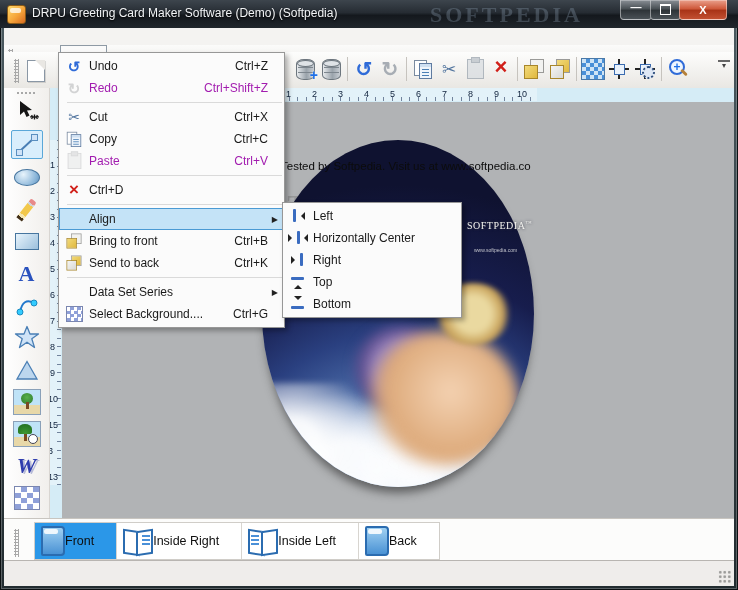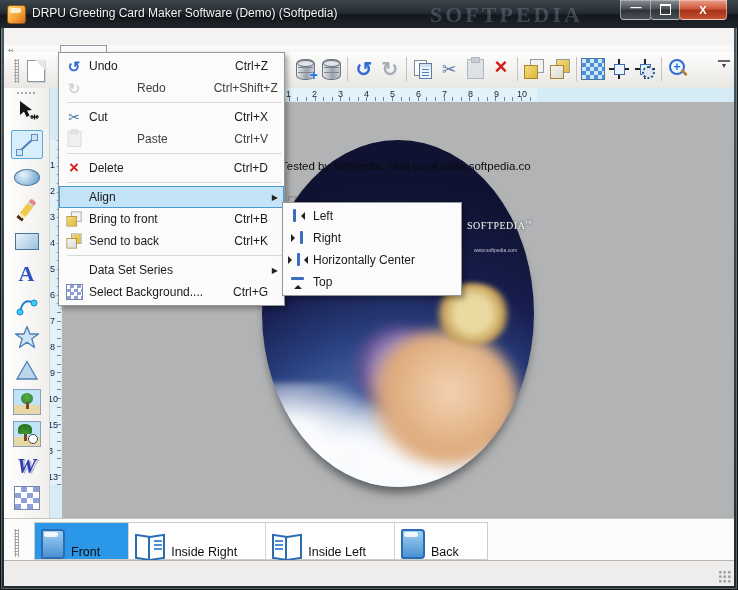--- a/index.html
+++ b/index.html
@@ -118,21 +118,21 @@
   .handle-sq{width:5px;height:5px;background:#111;}
   
   .popup{position:absolute;background:#fbfbfb;border:1px solid #979797;box-shadow:3px 3px 5px rgba(0,0,0,.3);z-index:50;padding:2px 0;}
   #edit-menu{left:58px;top:52px;width:225px;}
   #align-menu{left:282px;top:202px;width:178px;}
   .mi{height:22px;display:flex;align-items:center;position:relative;}
   .mi .mico{width:30px;display:flex;align-items:center;justify-content:center;flex:none;}
   .mi .mlabel{font-size:12px;color:#1a1a1a;flex:1;}
   .mi .msc{font-size:12px;color:#1a1a1a;margin-right:16px;}
   .mi .marrow{position:absolute;right:6px;font-size:8px;color:#222;}
-  .mi.disabled .mlabel,.mi.disabled .msc{color:#404040;margin-left:48px;}
+  .mi.disabled .mlabel,.mi.disabled .msc{color:#a21caf;}
   .mi.disabled .mico{opacity:.5;filter:grayscale(.8);}
   .mi.highlighted{background:#c4e3f7;box-shadow:inset 0 0 0 1px #4a9ad4;}
   .msep{height:1px;background:#dadada;margin:3px 2px 3px 8px;}
   .m-undo{color:#2f6bd8;font-size:15px;font-weight:bold;line-height:1;}
   .m-redo{color:#a7adb4;font-size:15px;font-weight:bold;line-height:1;}
   .m-cut{color:#51749e;font-size:14px;line-height:1;}
   .m-del{color:#d1201a;font-size:17px;font-weight:bold;line-height:1;margin-top:-2px;}
   .mini-copy{transform:scale(.8);}
   .mini-layer{transform:scale(.75);}
   .mini-check{width:15px;height:14px;border:1px solid #7a86b0;background:conic-gradient(#8fa0d8 25%,#fff 0 50%,#8fa0d8 0 75%,#fff 0) 0 0/7px 7px;}
@@ -143,21 +143,21 @@
   .ai .tri{position:absolute;width:0;height:0;border:4px solid transparent;}
   .ai-left .vb{left:3px;} .ai-left .tri{left:7px;top:4px;border-right-color:#222;}
   .ai-hc .vb{left:6.5px;} .ai-hc .t1{left:-2px;top:4px;border-left-color:#222;} .ai-hc .t2{right:-2px;top:4px;border-right-color:#222;}
   .ai-right .vb{left:10px;} .ai-right .tri{left:1px;top:4px;border-left-color:#222;}
   .ai-top .hb{top:3px;} .ai-top .tri{left:4px;top:7px;border-bottom-color:#222;}
   .ai-vc .hb{top:6.5px;} .ai-vc .t1{left:4px;top:-2px;border-top-color:#222;} .ai-vc .t2{left:4px;bottom:-2px;border-bottom-color:#222;}
   .ai-bottom .hb{top:10px;} .ai-bottom .tri{left:4px;top:0px;border-top-color:#222;}
   
   #pagebar{left:0;top:490px;width:730px;height:42px;background:#fcfcfb;border-top:1px solid #c8c5c0;}
   #tabstrip{position:absolute;left:30px;top:3px;height:36px;display:flex;align-items:stretch;border:1px solid #d0cdc8;background:#fff;}
-  .ptab{display:flex;align-items:flex-end;padding:0 28px 0 6px;border-right:1px solid #d8d5d0;gap:6px;}
+  .ptab{display:flex;align-items:center;padding:0 22px 0 6px;border-right:1px solid #d8d5d0;gap:0;}
   .ptab .plabel{font-size:12.5px;color:#0f0f0f;}
   .ptab.active{background:#2b97e8;}
   .bookshut{width:20px;height:26px;background:linear-gradient(180deg,#9fd0f2,#4a92d4);border:2px solid #2b6cb0;border-radius:2px 4px 4px 2px;position:relative;}
   .bookshut:after{content:"";position:absolute;left:1px;top:1px;width:14px;height:5px;background:rgba(255,255,255,.85);border-radius:2px;}
   .bookopen{width:30px;height:26px;position:relative;}
   .bookopen .pg{position:absolute;top:2px;width:13px;height:21px;background:#fff;border:2px solid #2b6cb0;}
   .bookopen .pl{left:0;transform:skewY(8deg);} .bookopen .pr{right:0;transform:skewY(-8deg);}
   .bookopen .lines{position:absolute;top:7px;width:8px;height:1.5px;background:#4a90d8;box-shadow:0 4px 0 #4a90d8,0 8px 0 #4a90d8;}
   .lines-l{left:3px;} .lines-r{right:3px;}
   
@@ -444,33 +444,42 @@
       <span class="msc">Ctrl+Shift+Z</span>
     </div>
     <div class="msep"></div>
     <div class="mi">
       <span class="mico">
           <span class="m-cut">✂</span>
         </span>
       <span class="mlabel">Cut</span>
       <span class="msc">Ctrl+X</span>
     </div>
+    <div class="mi">
+      <span class="mico">
+          <span class="copy-ic mini-copy">
+            <span class="p1" style="position:absolute"></span>
+            <span class="p2" style="position:absolute"></span>
+          </span>
+        </span>
+      <span class="mlabel">Copy</span>
+      <span class="msc">Ctrl+C</span>
+    </div>
     <div class="mi disabled">
       <span class="mico">
           <span class="paste-ic" style="transform:scale(.8)"></span>
         </span>
       <span class="mlabel">Paste</span>
       <span class="msc">Ctrl+V</span>
     </div>
     <div class="msep"></div>
     <div class="mi">
       <span class="mico">
           <span class="m-del">×</span>
         </span>
-      <span class="mlabel">Delete</span>
       <span class="msc">Ctrl+D</span>
     </div>
     <div class="msep"></div>
     <div class="mi highlighted">
       <span class="mico"></span>
       <span class="mlabel">Align</span>
       <span class="marrow">▶</span>
     </div>
     <div class="mi">
       <span class="mico">
@@ -512,41 +521,50 @@
       <span class="mico">
           <span class="ai ai-left">
             <span class="vb"></span>
             <span class="tri"></span>
           </span>
         </span>
       <span class="mlabel">Left</span>
     </div>
     <div class="mi">
       <span class="mico">
-          <span class="ai ai-right">
-            <span class="vb"></span>
-            <span class="tri"></span>
-          </span>
-        </span>
-      <span class="mlabel">Right</span>
-    </div>
-    <div class="mi">
-      <span class="mico">
           <span class="ai ai-hc">
             <span class="vb"></span>
             <span class="tri t1"></span>
             <span class="tri t2"></span>
           </span>
         </span>
       <span class="mlabel">Horizontally Center</span>
     </div>
     <div class="mi">
       <span class="mico">
+          <span class="ai ai-right">
+            <span class="vb"></span>
+            <span class="tri"></span>
+          </span>
+        </span>
+      <span class="mlabel">Right</span>
+    </div>
+    <div class="mi">
+      <span class="mico">
           <span class="ai ai-top">
             <span class="hb"></span>
             <span class="tri"></span>
           </span>
         </span>
       <span class="mlabel">Top</span>
     </div>
+    <div class="mi">
+      <span class="mico">
+          <span class="ai ai-bottom">
+            <span class="hb"></span>
+            <span class="tri"></span>
+          </span>
+        </span>
+      <span class="mlabel">Bottom</span>
+    </div>
   </div>
 
 </div>
 
 </body></html>

